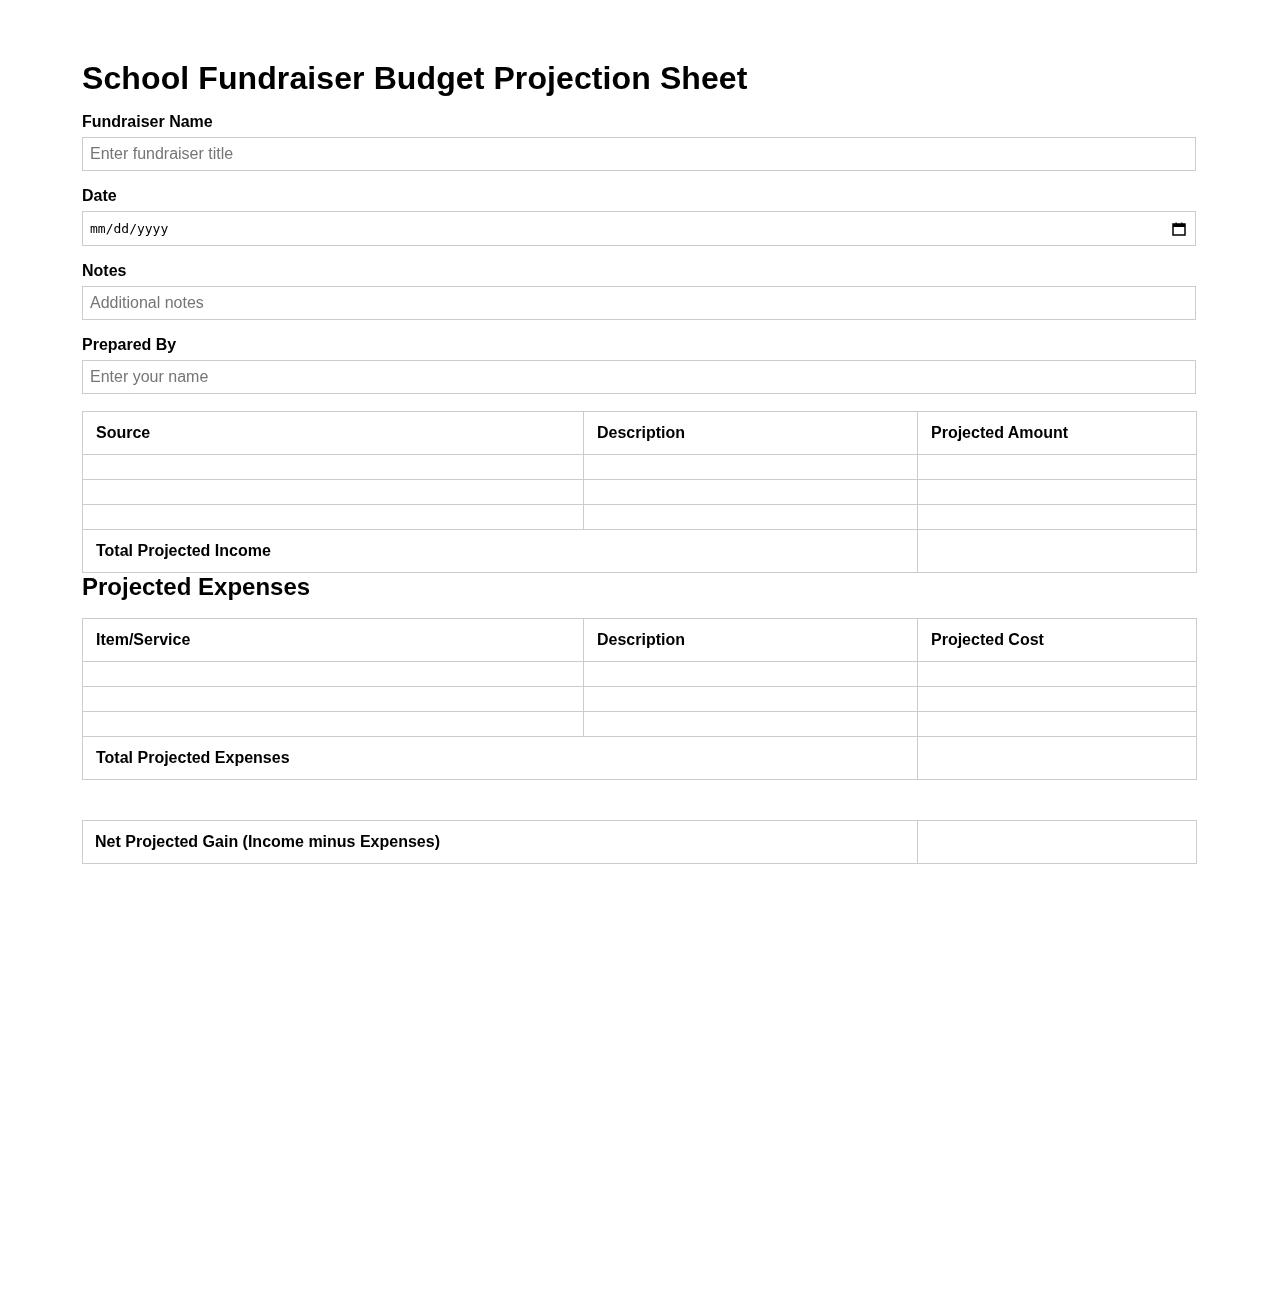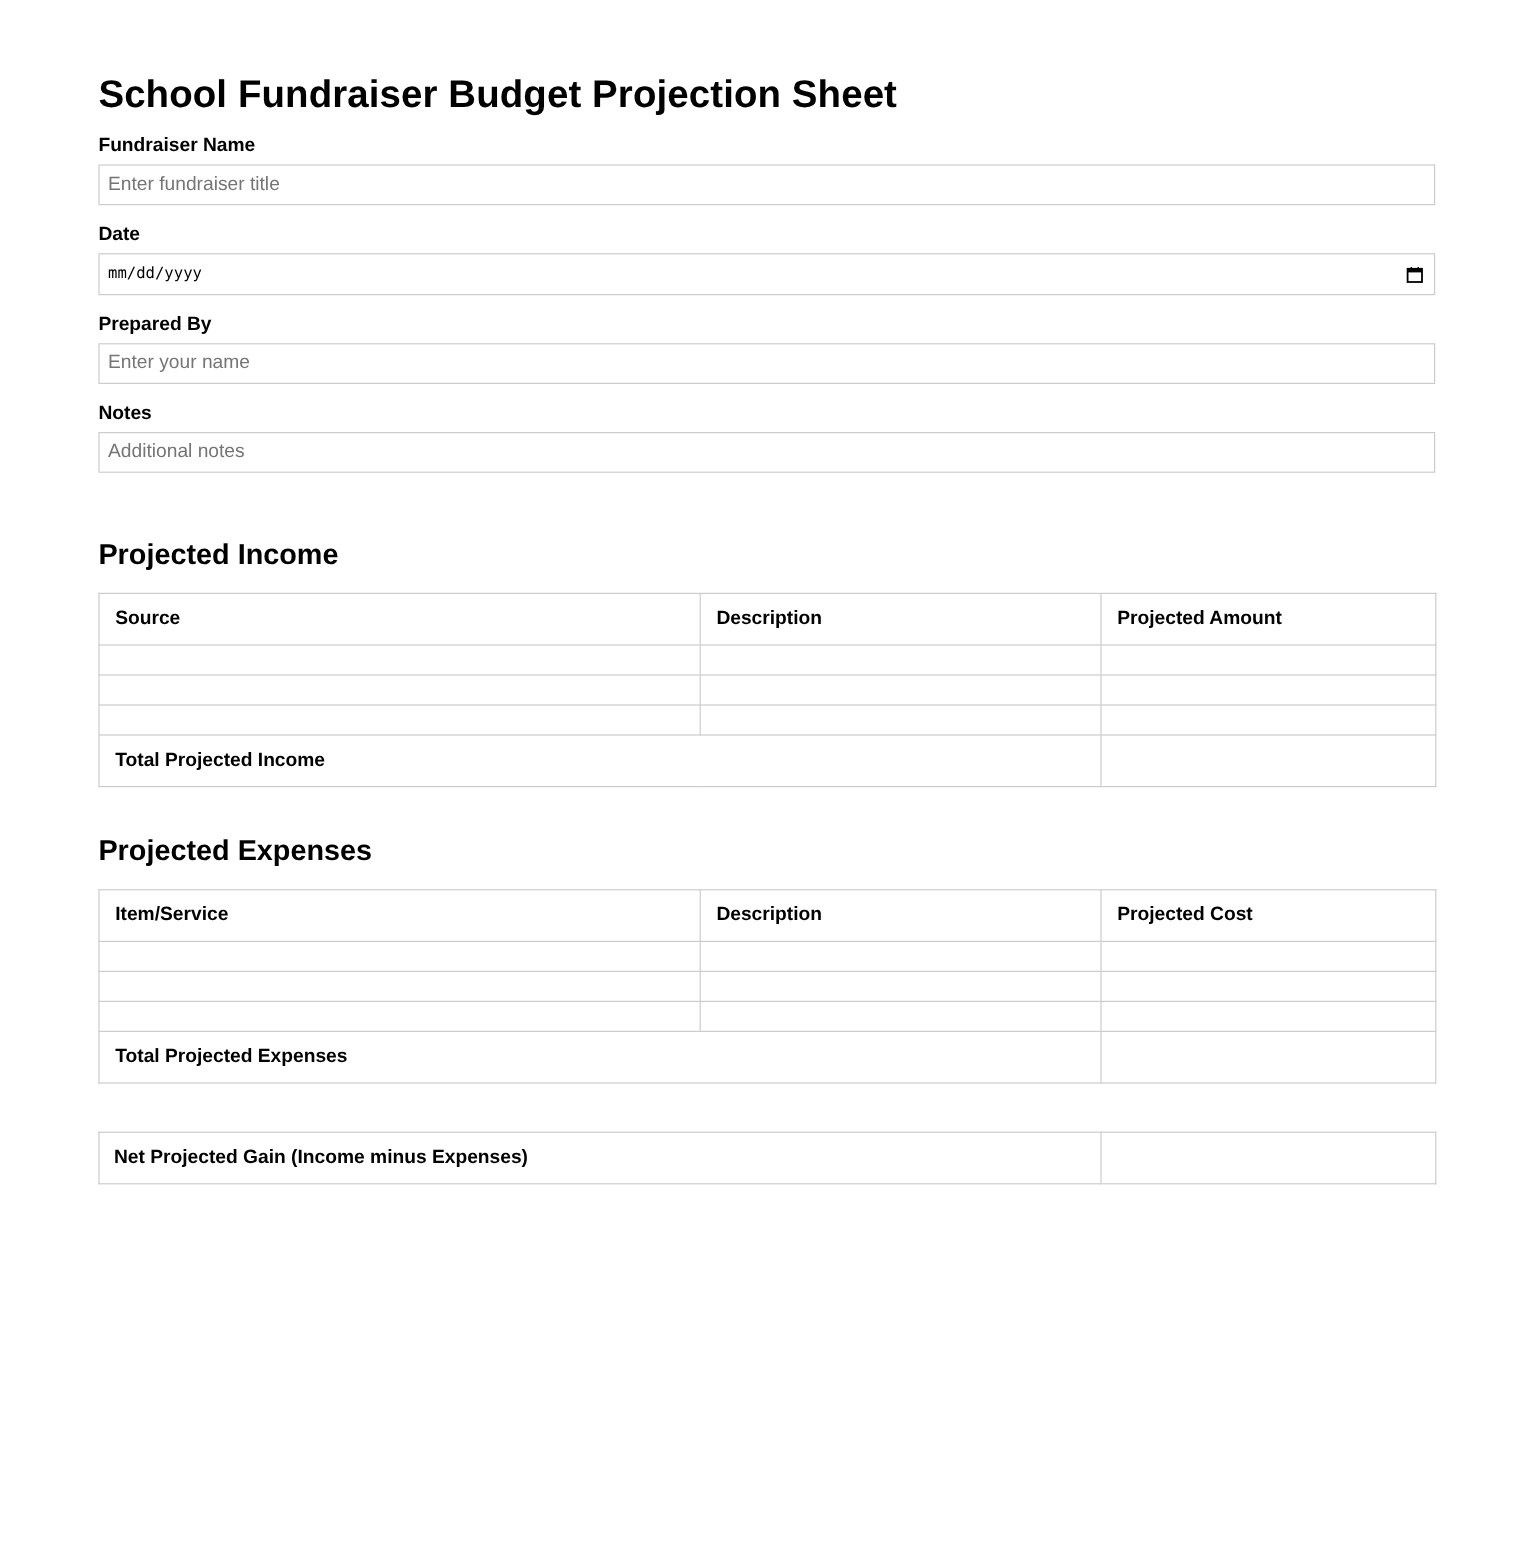--- a/index.html
+++ b/index.html
@@ -107,30 +107,29 @@
           <rect x="2" y="3" width="12" height="11" fill="none" stroke="#000" stroke-width="1.5"></rect>
           <rect x="2" y="3" width="12" height="3" fill="#000"></rect>
           <rect x="4.5" y="1.5" width="1.2" height="2.5" fill="#000"></rect>
           <rect x="10.3" y="1.5" width="1.2" height="2.5" fill="#000"></rect>
         </svg>
       </span>
     </div>
   </div>
 
   <div class="field" style="margin-top:16px;">
+    <label class="field-label">Notes</label>
+    <input class="text-input" type="text" placeholder="Additional notes" style="">
+  </div>
+
+  <div class="field" style="margin-top:16px;">
     <label class="field-label">Prepared By</label>
     <input class="text-input" type="text" placeholder="Enter your name" style="">
   </div>
 
-  <div class="field" style="margin-top:16px;">
-    <label class="field-label">Notes</label>
-    <input class="text-input" type="text" placeholder="Additional notes" style="">
-  </div>
-
-  <h2 style="margin-top:55px;">Projected Income</h2>
   <table style="margin-top:17px;">
     <colgroup>
         <col style="width:501px">
         <col style="width:334px">
         <col style="width:279px">
       </colgroup>
     <tbody>
         <tr class="head-row">
       <th>Source</th>
       <th>Description</th>
@@ -151,21 +150,21 @@
       <td></td>
       <td></td>
     </tr>
     <tr class="total-row">
       <td colspan="2" class="bold">Total Projected Income</td>
       <td></td>
     </tr>
   </tbody>
     </table>
 
-  <h2 style="margin-top:40px;">Projected Expenses</h2>
+  <h2 style="">Projected Expenses</h2>
   <table style="margin-top:17px;">
     <colgroup>
         <col style="width:501px">
         <col style="width:334px">
         <col style="width:279px">
       </colgroup>
     <tbody>
         <tr class="head-row">
       <th>Item/Service</th>
       <th>Description</th>

